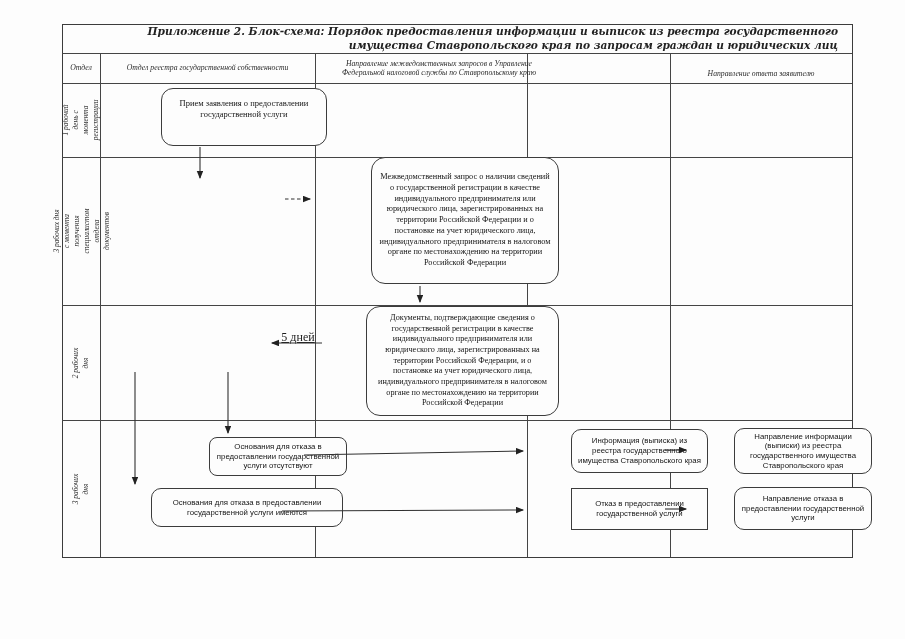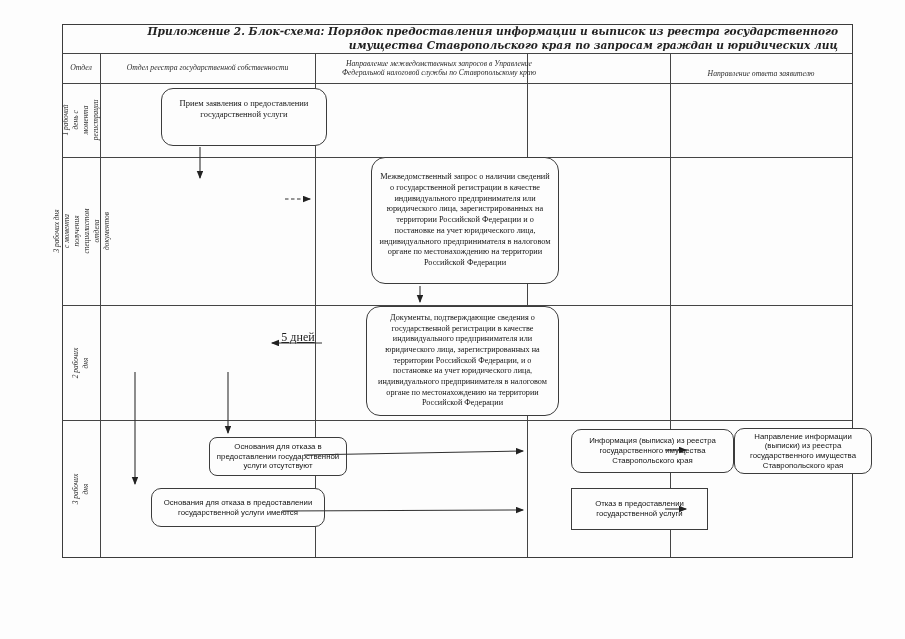--- a/index.html
+++ b/index.html
@@ -65,24 +65,25 @@
     <span class="rot" style="width:106px">2 рабочих дня</span>
   </div>
   <div class="rcell" style="top:420px;height:137px">
     <span class="rot" style="width:126px">3 рабочих дня</span>
   </div>
 
   <div class="node top" style="left:117px;top:88px;width:166px;height:58px;border-radius:12px">Прием заявления о предоставлении государственной услуги</div>
   <div class="node" style="left:327px;top:157px;width:188px;height:127px;border-radius:14px;font-size:8.3px">Межведомственный запрос о наличии сведений о государственной регистрации в качестве индивидуального предпринимателя или юридического лица, зарегистрированных на территории Российской Федерации и о постановке на учет юридического лица, индивидуального предпринимателя в налоговом органе по местонахождению на территории Российской Федерации</div>
   <div class="node" style="left:322px;top:306px;width:193px;height:110px;border-radius:14px;font-size:8.2px">Документы, подтверждающие сведения о государственной регистрации в качестве индивидуального предпринимателя или юридического лица, зарегистрированных на территории Российской Федерации, и о постановке на учет юридического лица, индивидуального предпринимателя в налоговом органе по местонахождению на территории Российской Федерации</div>
   <div class="node sans" style="left:165px;top:437px;width:138px;height:39px;border-radius:8px">Основания для отказа в предоставлении государственной услуги отсутствуют</div>
-  <div class="node sans" style="left:107px;top:488px;width:174px;height:39px;border-radius:10px">Основания для отказа в предоставлении государственной услуги имеются</div>
-  <div class="node sans" style="left:527px;top:429px;width:163px;height:44px;border-radius:10px">Информация (выписка) из реестра государственного имущества Ставропольского края</div>
+  <div class="node sans" style="left:107px;top:488px;width:192px;height:39px;border-radius:10px">Основания для отказа в предоставлении государственной услуги имеются</div>
+  <div class="node sans" style="left:527px;top:429px;width:137px;height:44px;border-radius:10px">Информация (выписка) из реестра государственного имущества Ставропольского края</div>
   <div class="node sans" style="left:690px;top:428px;width:138px;height:46px;border-radius:10px">Направление информации (выписки) из реестра государственного имущества Ставропольского края</div>
   <div class="node sans" style="left:527px;top:488px;width:137px;height:42px;border-radius:0">Отказ в предоставлении государственной услуги</div>
+  <div class="node sans" style="left:690px;top:487px;width:138px;height:43px;border-radius:10px">Направление отказа в предоставлении государственной услуги</div>
 
   <div class="arrow-label" style="left:277px;top:330px;width:42px;text-align:center">5 дней</div>
 
   <svg class="overlay" width="905" height="639">
     <defs>
       <marker id="arrow" orient="auto" markerWidth="9" markerHeight="8" refX="6.5" refY="3">
         <path d="M0,0 L7.5,3 L0,6 z" fill="#222"></path>
       </marker>
     </defs>
     <line x1="200" y1="147" x2="200" y2="178" marker-end="url(#arrow)"></line>

